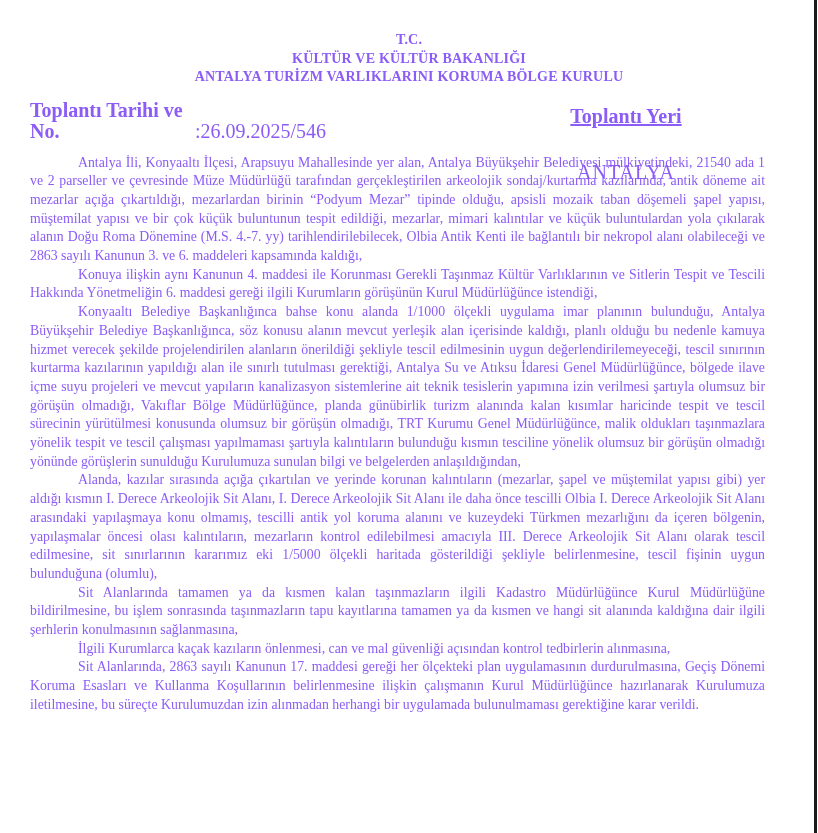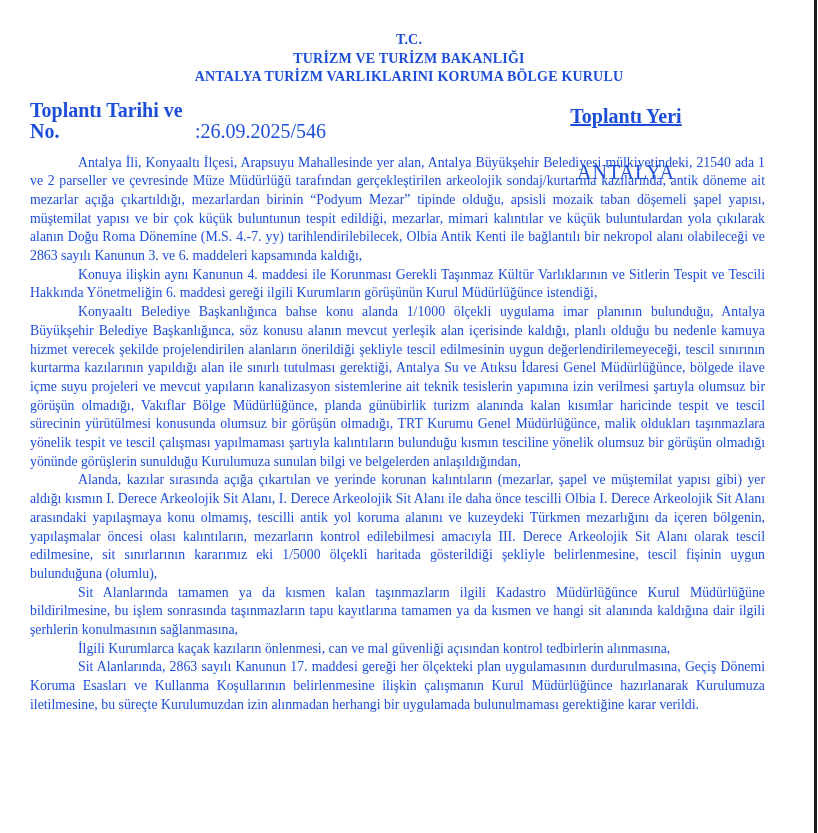--- a/index.html
+++ b/index.html
@@ -5,21 +5,21 @@
   html, body {
     margin: 0;
     padding: 0;
     background: #ffffff;
   }
   .page {
     position: relative;
     width: 818px;
     height: 833px;
     background: #ffffff;
-    color: #1d4ed8;
+    color: #8b5cf6;
     font-family: "Liberation Serif", serif;
     overflow: hidden;
   }
   .scan-edge {
     position: absolute;
     top: 0;
     right: 1px;
     width: 3px;
     height: 833px;
     background: #1b1b1b;
@@ -72,21 +72,21 @@
     text-indent: 48px;
   }
 </style>
 </head>
 <body>
 
 <div class="page">
 
   <div class="doc-header">
     <div>T.C.</div>
-    <div>TURİZM VE TURİZM BAKANLIĞI</div>
+    <div>KÜLTÜR VE KÜLTÜR BAKANLIĞI</div>
     <div>ANTALYA TURİZM VARLIKLARINI KORUMA BÖLGE KURULU</div>
   </div>
 
   <div class="meta">
     <div class="meta-row">
       <span class="meta-label">Toplantı Tarihi ve No.</span><span class="meta-value">:26.09.2025/546</span>
     </div>
     <div class="meta-right">
       <span class="meta-right-title">Toplantı Yeri</span>
       <span class="meta-right-value">ANTALYA</span>

